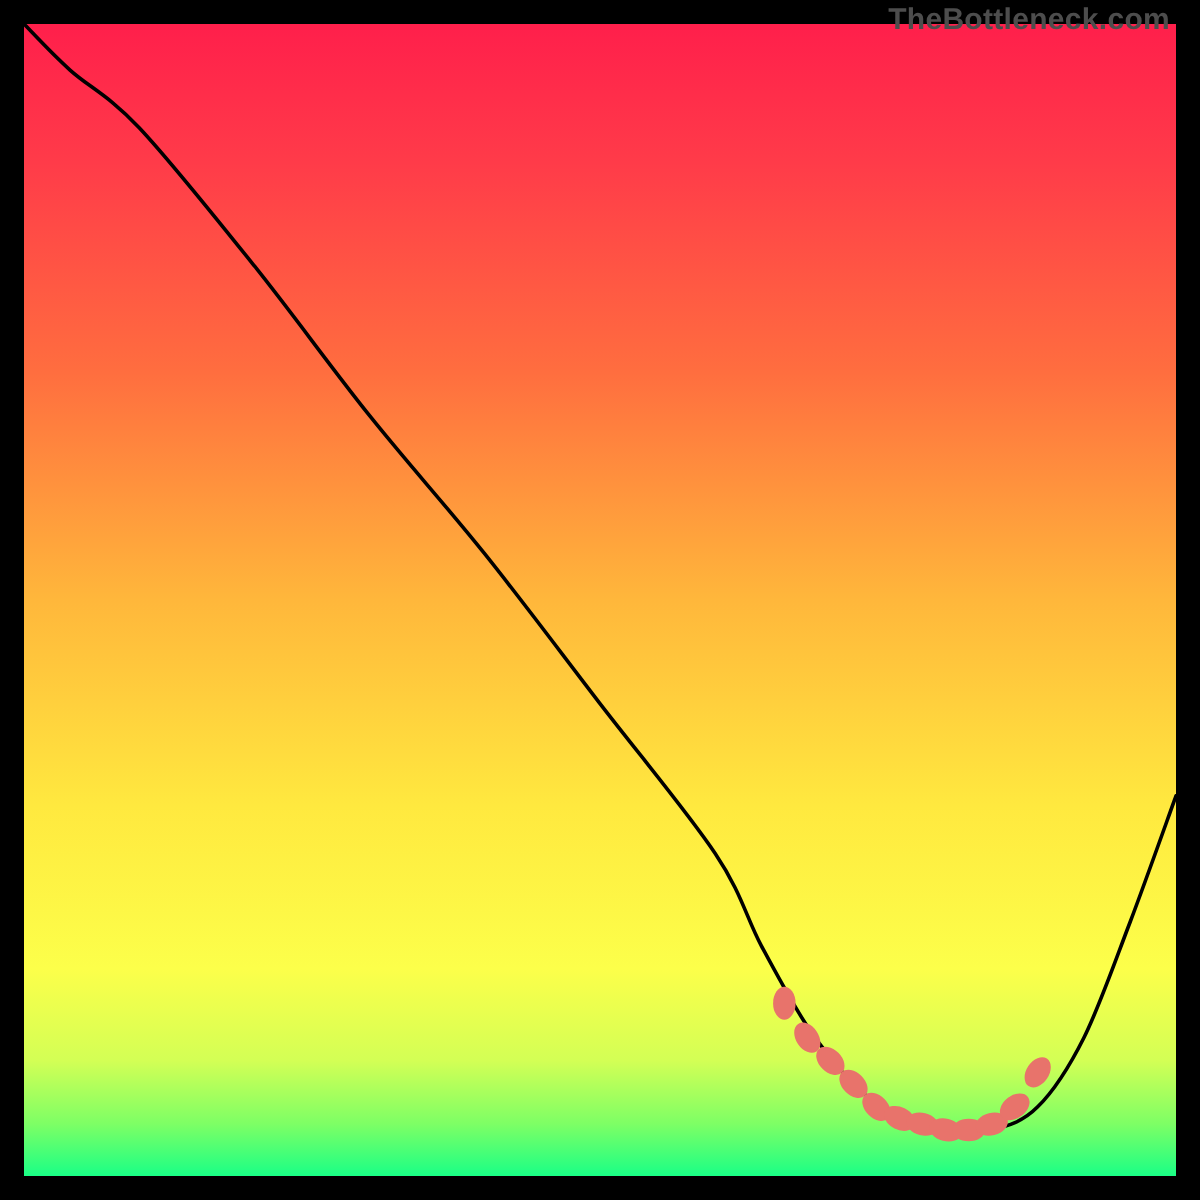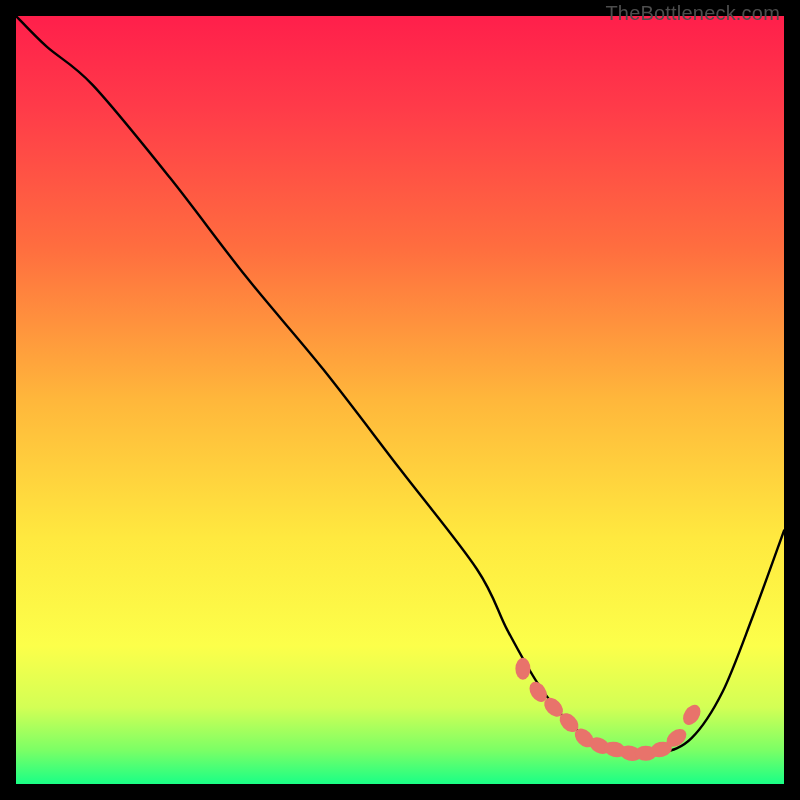--- a/index.html
+++ b/index.html
@@ -33,21 +33,21 @@
     position: absolute;
     inset: 0;
   }
   .watermark {
     position: absolute;
     top: 2px;
     right: 20px;
     color: #4d4d4d;
     font-size: 20px;
     letter-spacing: 0.2px;
-    font-weight: 400;
+    font-weight: 700;
     user-select: none;
   }
 </style>
 </head>
 <body>
 
 <div class="chart-frame">
 
   <div class="plot-area">
     <svg class="gradient-bg" width="768" height="768" viewBox="0 0 768 768" preserveAspectRatio="none">

